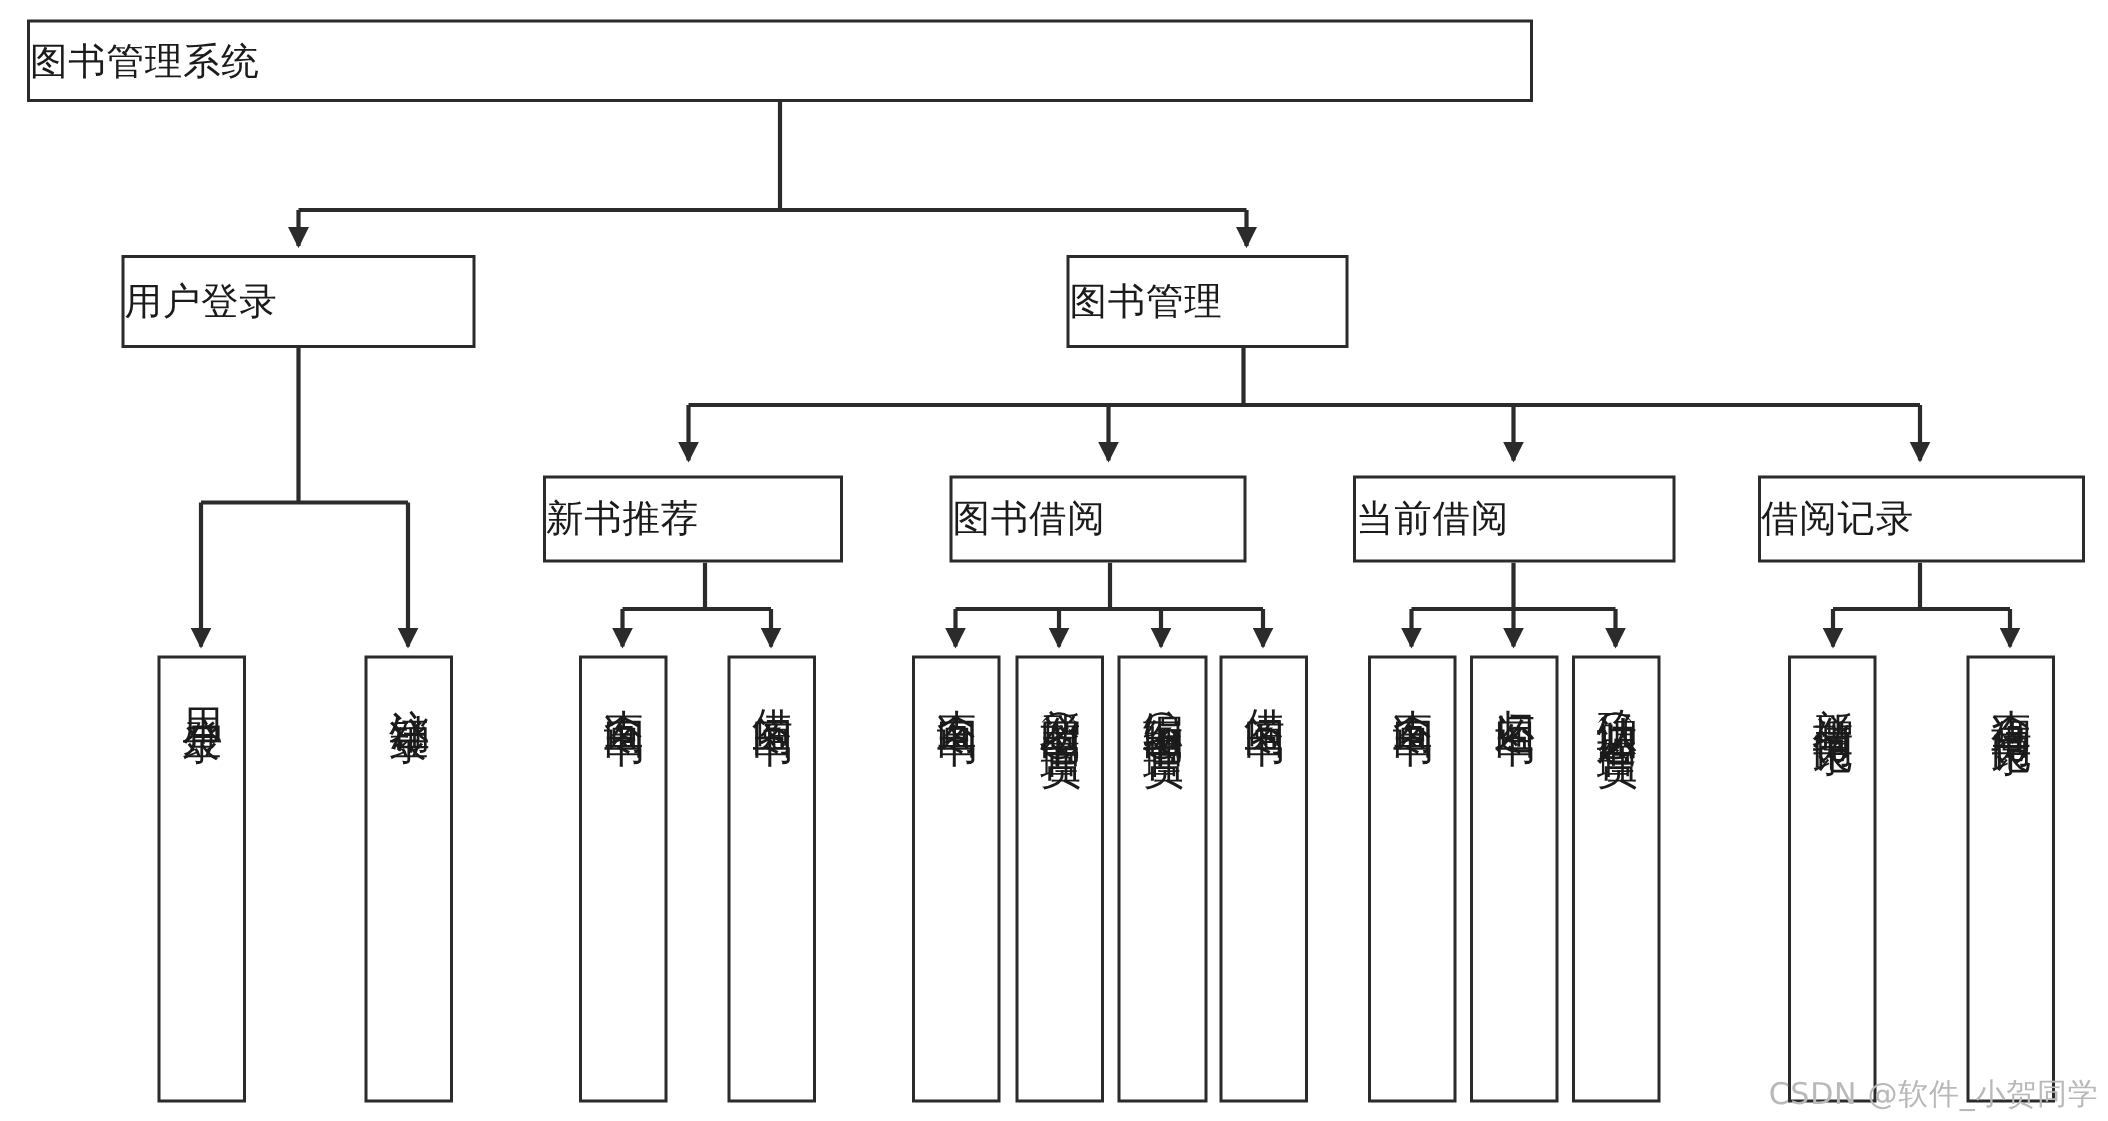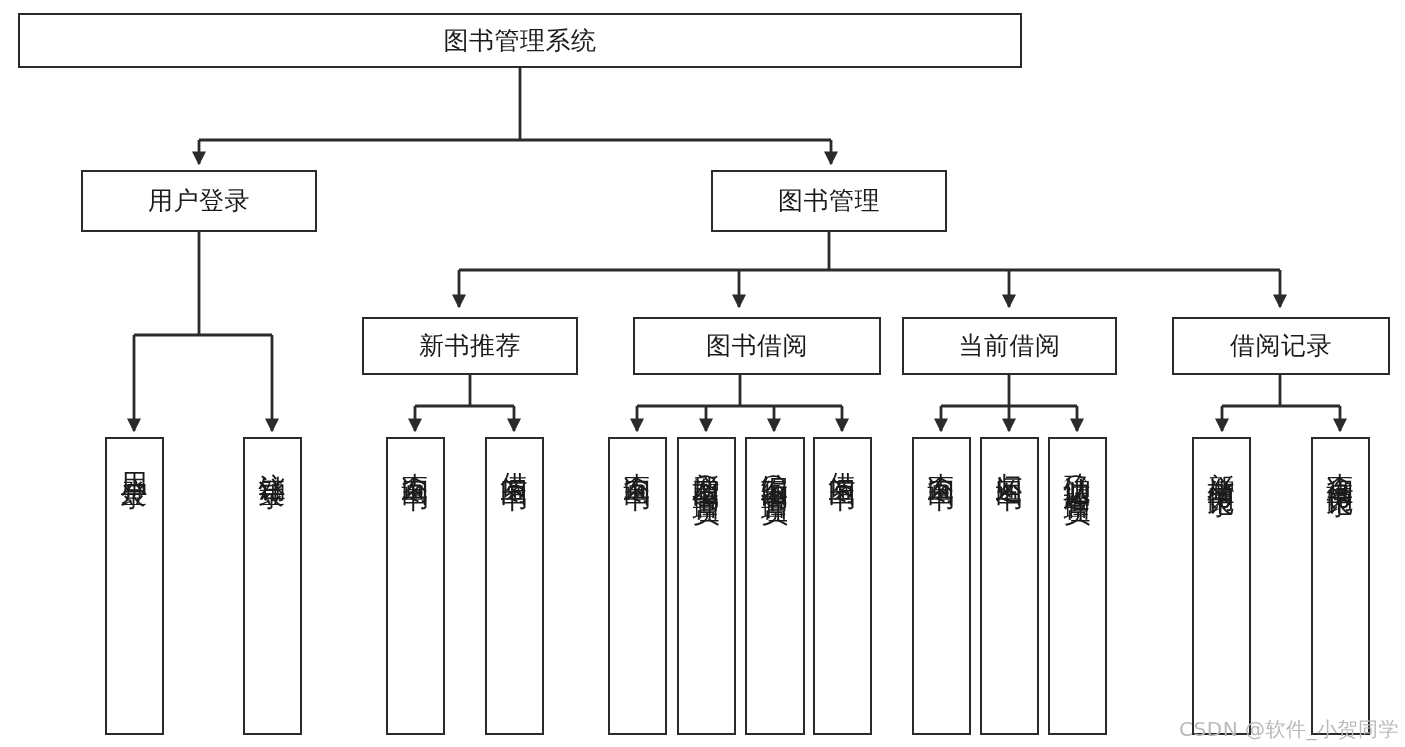--- a/index.html
+++ b/index.html
@@ -25,21 +25,21 @@
     width: 1405px;
     height: 747px;
   }
   .node {
     position: absolute;
     box-sizing: border-box;
     border: 2.4px solid #2b2b2b;
     background: #ffffff;
     display: flex;
     align-items: center;
-    justify-content: center;
+    justify-content: flex-start;
     color: #1b1b1b;
   }
   .node-label {
     display: block;
     text-align: center;
     line-height: 1.18;
     white-space: pre;
     color: #1b1b1b;
   }
   
@@ -131,28 +131,28 @@
     </g>
   </svg>
 
   <div class="node root horiz" style="left:18px; top:13px; width:1004px; height:55px;">
     <span class="node-label">图书管理系统</span>
   </div>
 
   <div class="node horiz" style="left:81px; top:170px; width:236px; height:62px;">
     <span class="node-label">用户登录</span>
   </div>
-  <div class="node horiz" style="left:711px; top:170px; width:236px; height:62px;">
+  <div class="node horiz" style="left:711px; top:170px; width:188px; height:62px;">
     <span class="node-label">图书管理</span>
   </div>
 
-  <div class="node horiz" style="left:362px; top:317px; width:216px; height:58px;">
+  <div class="node horiz" style="left:362px; top:317px; width:200px; height:58px;">
     <span class="node-label">新书推荐</span>
   </div>
-  <div class="node horiz" style="left:633px; top:317px; width:248px; height:58px;">
+  <div class="node horiz" style="left:633px; top:317px; width:198px; height:58px;">
     <span class="node-label">图书借阅</span>
   </div>
   <div class="node horiz" style="left:1172px; top:317px; width:218px; height:58px;">
     <span class="node-label">借阅记录</span>
   </div>
   <div class="node horiz" style="left:902px; top:317px; width:215px; height:58px;">
     <span class="node-label">当前借阅</span>
   </div>
 
   <div class="node vert" style="left:105px; top:437px; width:59px; height:298px;">

